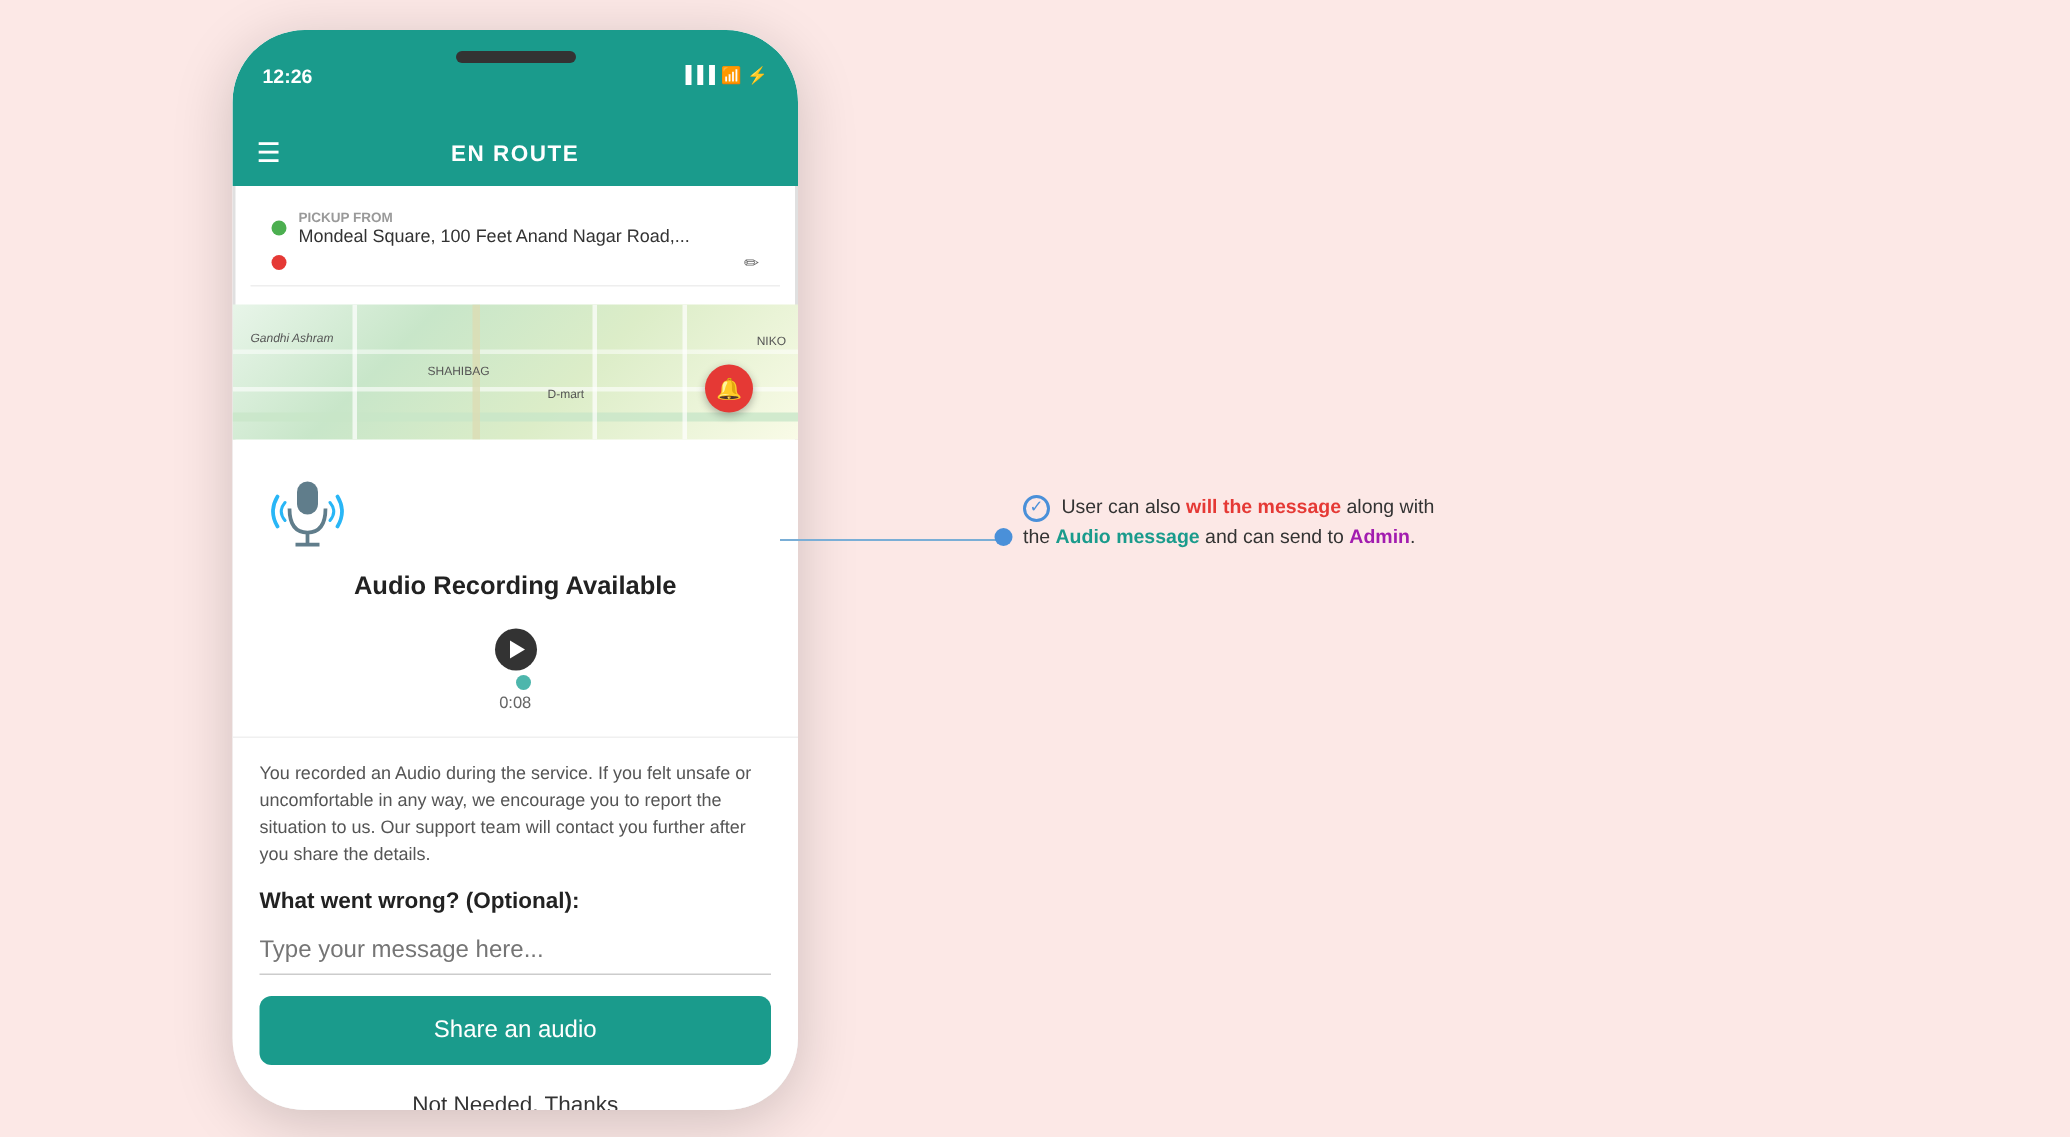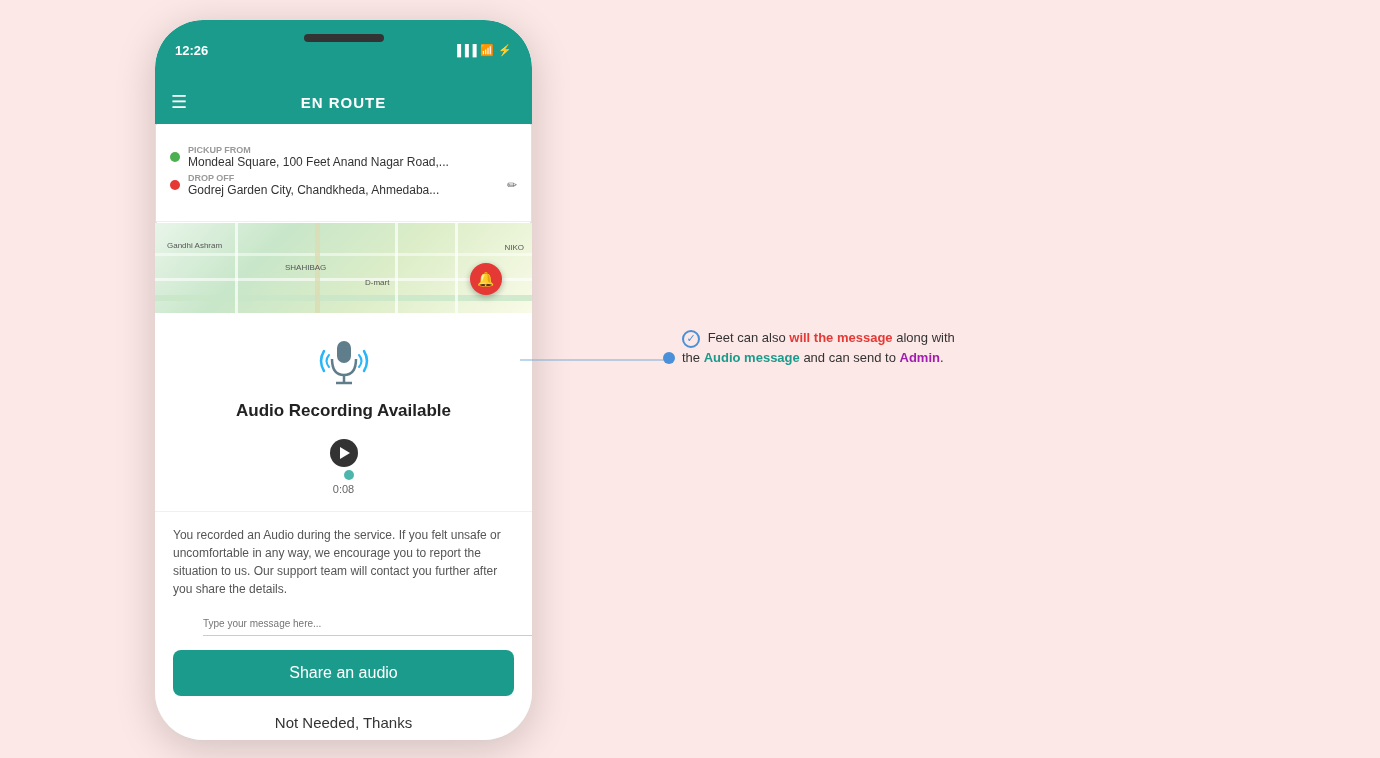--- a/index.html
+++ b/index.html
@@ -84,22 +84,22 @@
     .app-title {
       color: #fff;
       font-size: 15px;
       font-weight: 600;
       letter-spacing: 1px;
     }
 
     
     .route-card {
       background: #fff;
-      margin: 1px;
-      padding: 20px 14px;
+      margin: 12px;
+      padding: 4px 14px;
       border-bottom: 1px solid #eee;
     }
 
     .route-row {
       display: flex;
       align-items: center;
       gap: 8px;
       margin-bottom: 4px;
     }
 
@@ -185,21 +185,20 @@
     .content-area {
       background: #fff;
       flex: 1;
       overflow-y: auto;
     }
 
     
     .mic-section {
       display: flex;
       flex-direction: column;
-      align-items: center;
       padding: 18px 20px 10px;
       border-bottom: 1px solid #f0f0f0;
     }
 
     .mic-icon-wrapper {
       position: relative;
       width: 60px;
       height: 60px;
       display: flex;
       align-items: center;
@@ -288,26 +287,25 @@
       font-weight: 700;
       color: #222;
       margin-bottom: 10px;
     }
 
     .message-input {
       width: 100%;
       border: none;
       border-bottom: 1px solid #ccc;
       padding: 6px 0;
-      font-size: 10px;
+      font-size: 16px;
       color: #000000;
       outline: none;
       background: transparent;
       margin-bottom: 14px;
-      margin-left: 30px;
     }
 
     .share-btn {
       width: 100%;
       background: #1a9b8c;
       color: #fff;
       border: none;
       border-radius: 8px;
       padding: 14px;
       font-size: 16px;
@@ -428,39 +426,35 @@
   <div class="route-card">
     <div class="route-row">
       <div class="route-dot-green"></div>
       <div>
         <div class="route-label">PICKUP FROM</div>
         <div class="route-address">Mondeal Square, 100 Feet Anand Nagar Road,...</div>
       </div>
     </div>
     <div class="route-row">
       <div class="route-dot-red"></div>
-      <div>
-        <div class="route-label">DROP OFF</div>
-        <div class="route-address">Godrej Garden City, Chandkheda, Ahmedaba...</div>
-      </div>
       <span class="edit-icon">✏</span>
     </div>
   </div>
 
   <div class="map-area">
     <div class="map-grid">
       <div class="map-road-h" style="top: 30px; background: rgba(255,255,255,0.5);"></div>
       <div class="map-road-h" style="top: 55px; background: rgba(255,255,255,0.6);"></div>
       <div class="map-road-h" style="top: 72px; background: rgba(200,230,200,0.8); height:6px;"></div>
       <div class="map-road-v" style="left: 80px;"></div>
       <div class="map-road-v" style="left: 160px; width: 5px; background: rgba(220,220,180,0.8);"></div>
       <div class="map-road-v" style="left: 240px;"></div>
       <div class="map-road-v" style="left: 300px;"></div>
     </div>
-    <span class="map-label" style="top: 18px; left: 12px;">Gandhi Ashram</span>
+    <span class="map-label" style="top: 18px; left: 12px; font-style: italic;">Gandhi Ashram</span>
     <span class="map-label" style="top: 40px; left: 130px;">SHAHIBAG</span>
     <span class="map-label" style="top: 55px; left: 210px;">D-mart</span>
     <span class="map-label" style="top: 20px; right: 8px; text-align: center;">NIKO</span>
     <div class="map-pin-red">
       <span style="font-size:14px;">🔔</span>
     </div>
   </div>
 
   <div class="content-area">
 
@@ -490,20 +484,21 @@
         </button>
         <div class="progress-container">
           <div class="progress-dot"></div>
         </div>
         <span class="audio-time">0:08</span>
       </div>
     </div>
 
     <div class="body-section">
       <p class="body-desc">You recorded an Audio during the service. If you felt unsafe or uncomfortable in any way, we encourage you to report the situation to us. Our support team will contact you further after you share the details.</p>
+      <div class="what-wrong-title">What went wrong? (Optional):</div>
       <input class="message-input" type="text" placeholder="Type your message here..." style="">
       <button class="share-btn">Share an audio</button>
       <div class="not-needed-text">Not Needed, Thanks</div>
     </div>
 
   </div>
 
   <div class="home-indicator">
     
   </div>
@@ -512,16 +507,16 @@
 
 <div class="annotation-container">
 
   <svg width="160" height="40" class="annotation-line-svg">
     <line x1="0" y1="20" x2="148" y2="20" stroke="#7aaed6" stroke-width="1.2" stroke-dasharray="0"></line>
   </svg>
   <div class="annotation-dot"></div>
   <div class="annotation-text-box">
     <p class="annotation-text">
       <span class="check-icon">✓</span>
-      <span> Feet can also </span><span class="highlight-write">will the message</span><span> along with the </span><span class="highlight-audio">Audio message</span><span> and can send to </span><span class="highlight-admin">Admin</span><span>.</span>
+      <span> User can also </span><span class="highlight-write">will the message</span><span> along with the </span><span class="highlight-audio">Audio message</span><span> and can send to </span><span class="highlight-admin">Admin</span><span>.</span>
     </p>
   </div>
 </div>
 
 </body></html>

